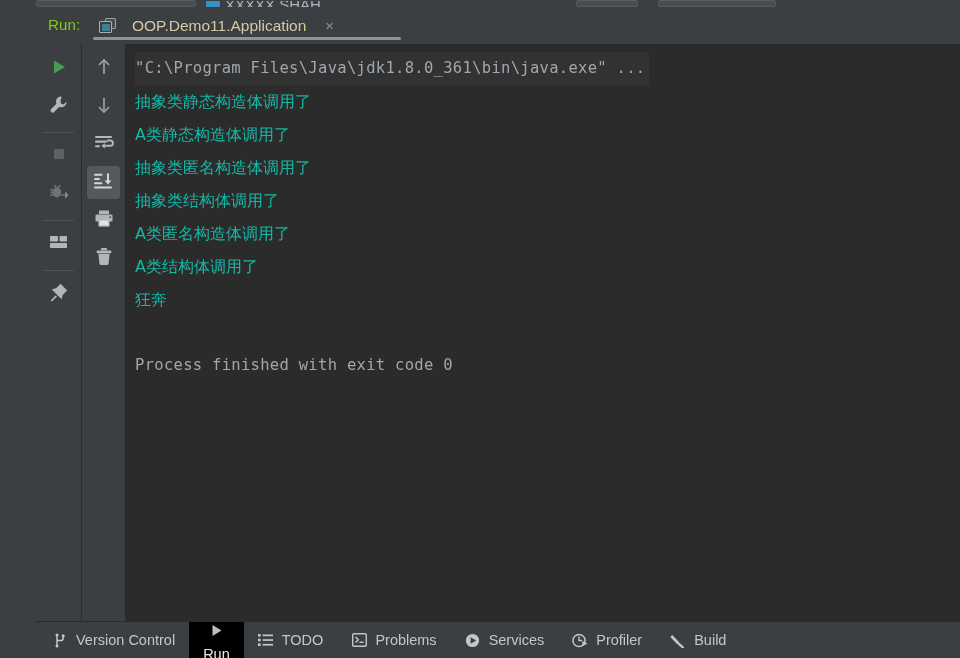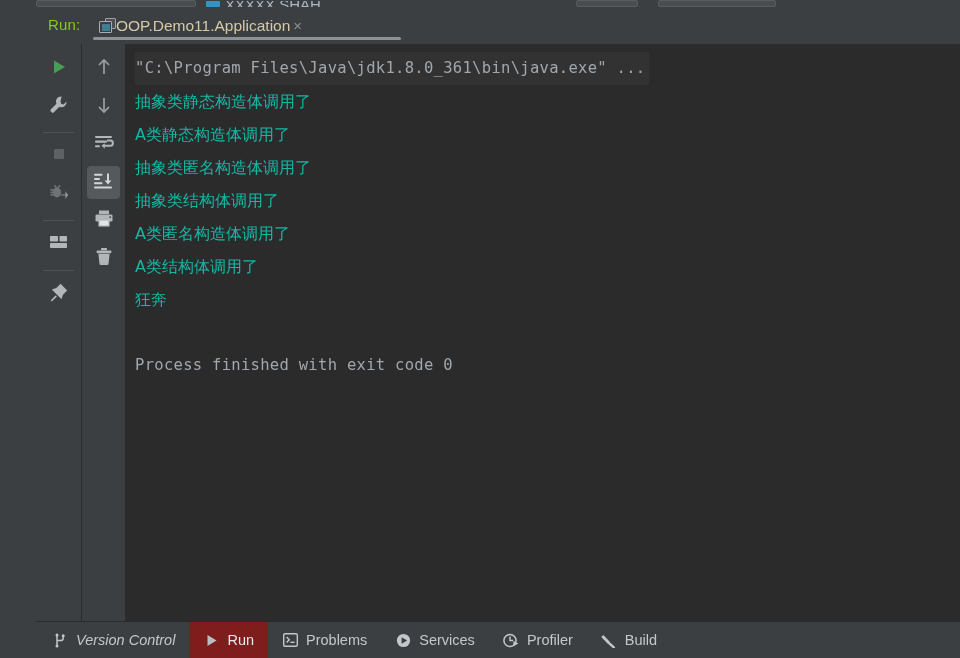--- a/index.html
+++ b/index.html
@@ -75,21 +75,21 @@
     font-size: 15px;
     color: #84cc16;
     letter-spacing: .2px;
   }
   .run-tab {
     position: absolute;
     left: 57px; top: 3px;
     height: 31px;
     display: flex;
     align-items: center;
-    gap: 0;
+    gap: 16px;
     padding: 0 6px;
     cursor: default;
   }
   .run-tab-icon {
     width: 17px; height: 15px;
     position: relative;
   }
   .run-tab-icon .back {
     position: absolute;
     right: 0; top: 0;
@@ -222,22 +222,22 @@
   .sb-item {
     display: flex;
     align-items: center;
     gap: 8px;
     padding: 0 14px;
     font-size: 14.5px;
     color: #c2c7cb;
     cursor: pointer;
     white-space: nowrap;
   }
-  .sb-item:first-child { padding-left: 16px; font-style: italic; }
-  .sb-item.active { background: #7f1d1d; color: #e6e9ec; }
+  .sb-item:first-child { padding-left: 16px; }
+  .sb-item.active { background: #000000; color: #e6e9ec; flex-direction: column; }
   .sb-icon {
     width: 16px; height: 16px;
     display: flex;
     align-items: center;
     justify-content: center;
     flex: 0 0 auto;
   }
 </style>
 </head>
 <body>
@@ -430,20 +430,33 @@
         <span class="sb-icon">
           <svg width="15" height="15" viewBox="0 0 15 15">
             <polygon points="3.5,2 12.5,7.5 3.5,13" fill="#b9bec2"></polygon>
           </svg>
         </span>
         <span>Run</span>
       </div>
       <div class="sb-item">
         <span class="sb-icon">
           <svg width="15" height="14" viewBox="0 0 15 14">
+            <rect x="0" y="1" width="2.6" height="2.6" fill="#c2c7cb"></rect>
+            <rect x="4.6" y="1.5" width="10.4" height="1.7" fill="#c2c7cb"></rect>
+            <rect x="0" y="5.7" width="2.6" height="2.6" fill="#c2c7cb"></rect>
+            <rect x="4.6" y="6.2" width="10.4" height="1.7" fill="#c2c7cb"></rect>
+            <rect x="0" y="10.4" width="2.6" height="2.6" fill="#c2c7cb"></rect>
+            <rect x="4.6" y="10.9" width="10.4" height="1.7" fill="#c2c7cb"></rect>
+          </svg>
+        </span>
+        <span>TODO</span>
+      </div>
+      <div class="sb-item">
+        <span class="sb-icon">
+          <svg width="15" height="14" viewBox="0 0 15 14">
             <rect x=".7" y=".7" width="13.6" height="12.6" rx="1.4" fill="none" stroke="#c2c7cb" stroke-width="1.4"></rect>
             <polyline points="3.6,4 6.3,6.8 3.6,9.6" stroke="#c2c7cb" stroke-width="1.4" fill="none"></polyline>
             <rect x="7.4" y="8.6" width="4.2" height="1.4" fill="#c2c7cb"></rect>
           </svg>
         </span>
         <span>Problems</span>
       </div>
       <div class="sb-item">
         <span class="sb-icon">
           <svg width="15" height="15" viewBox="0 0 15 15">

